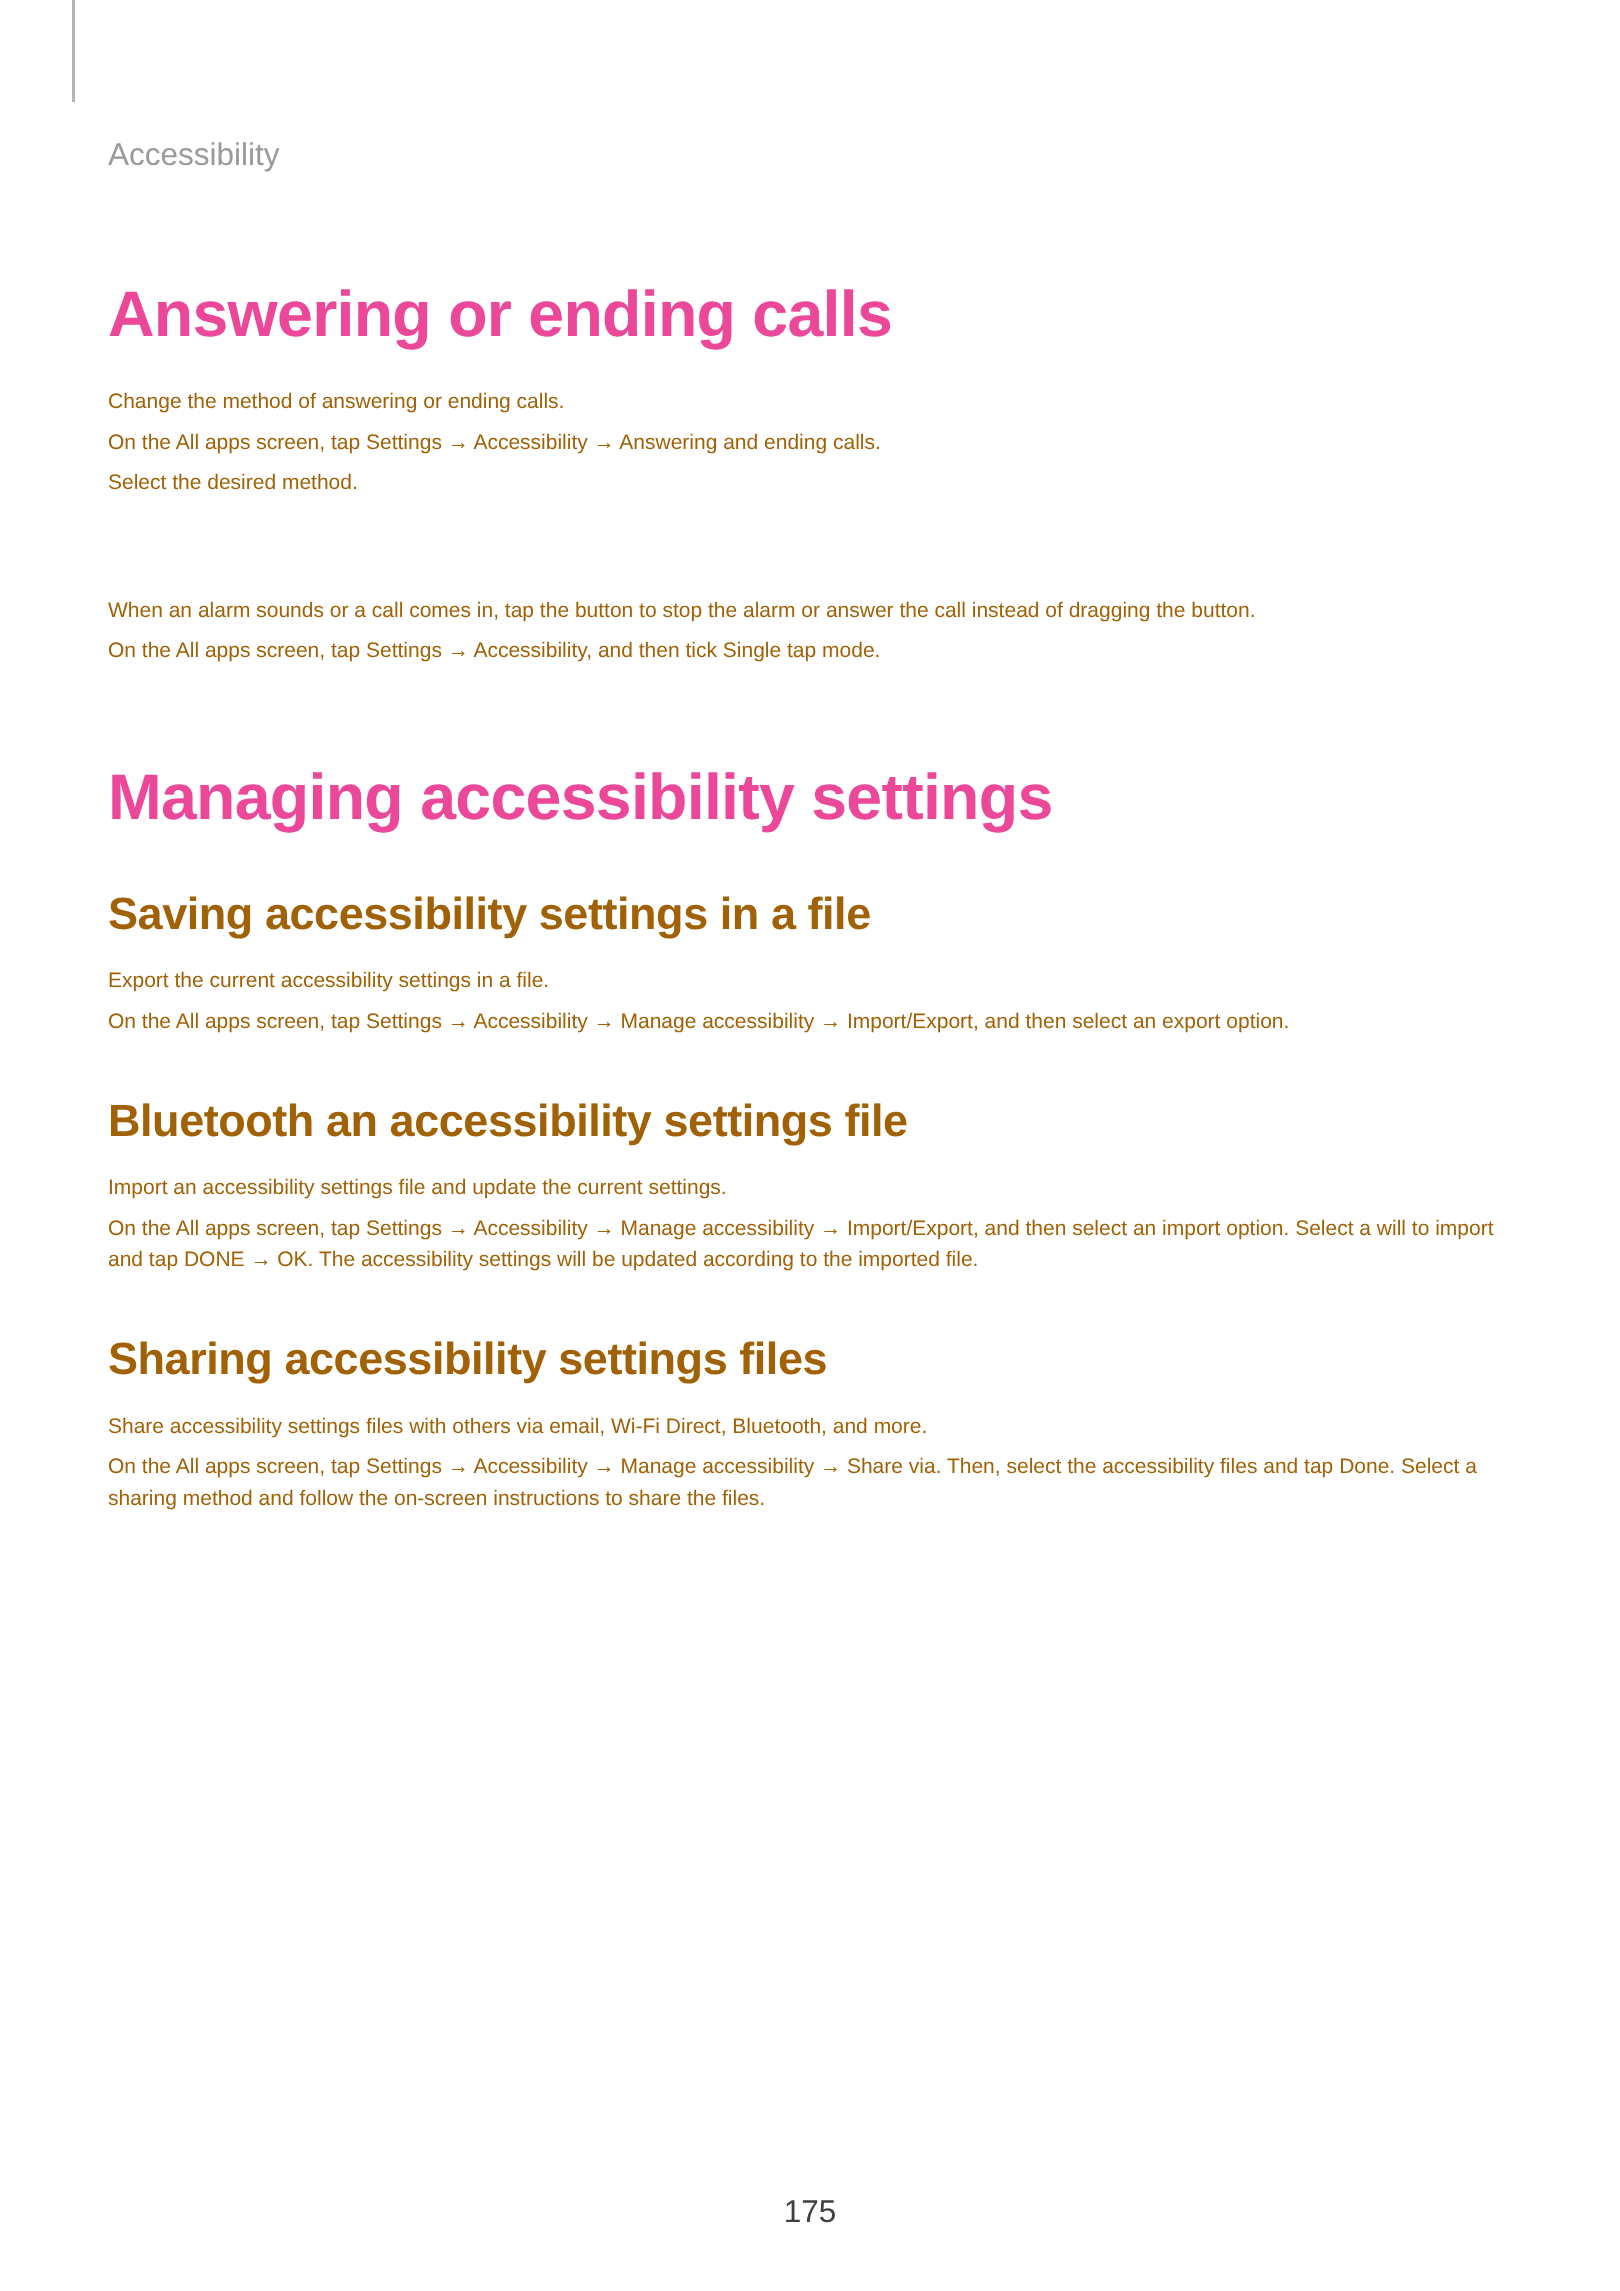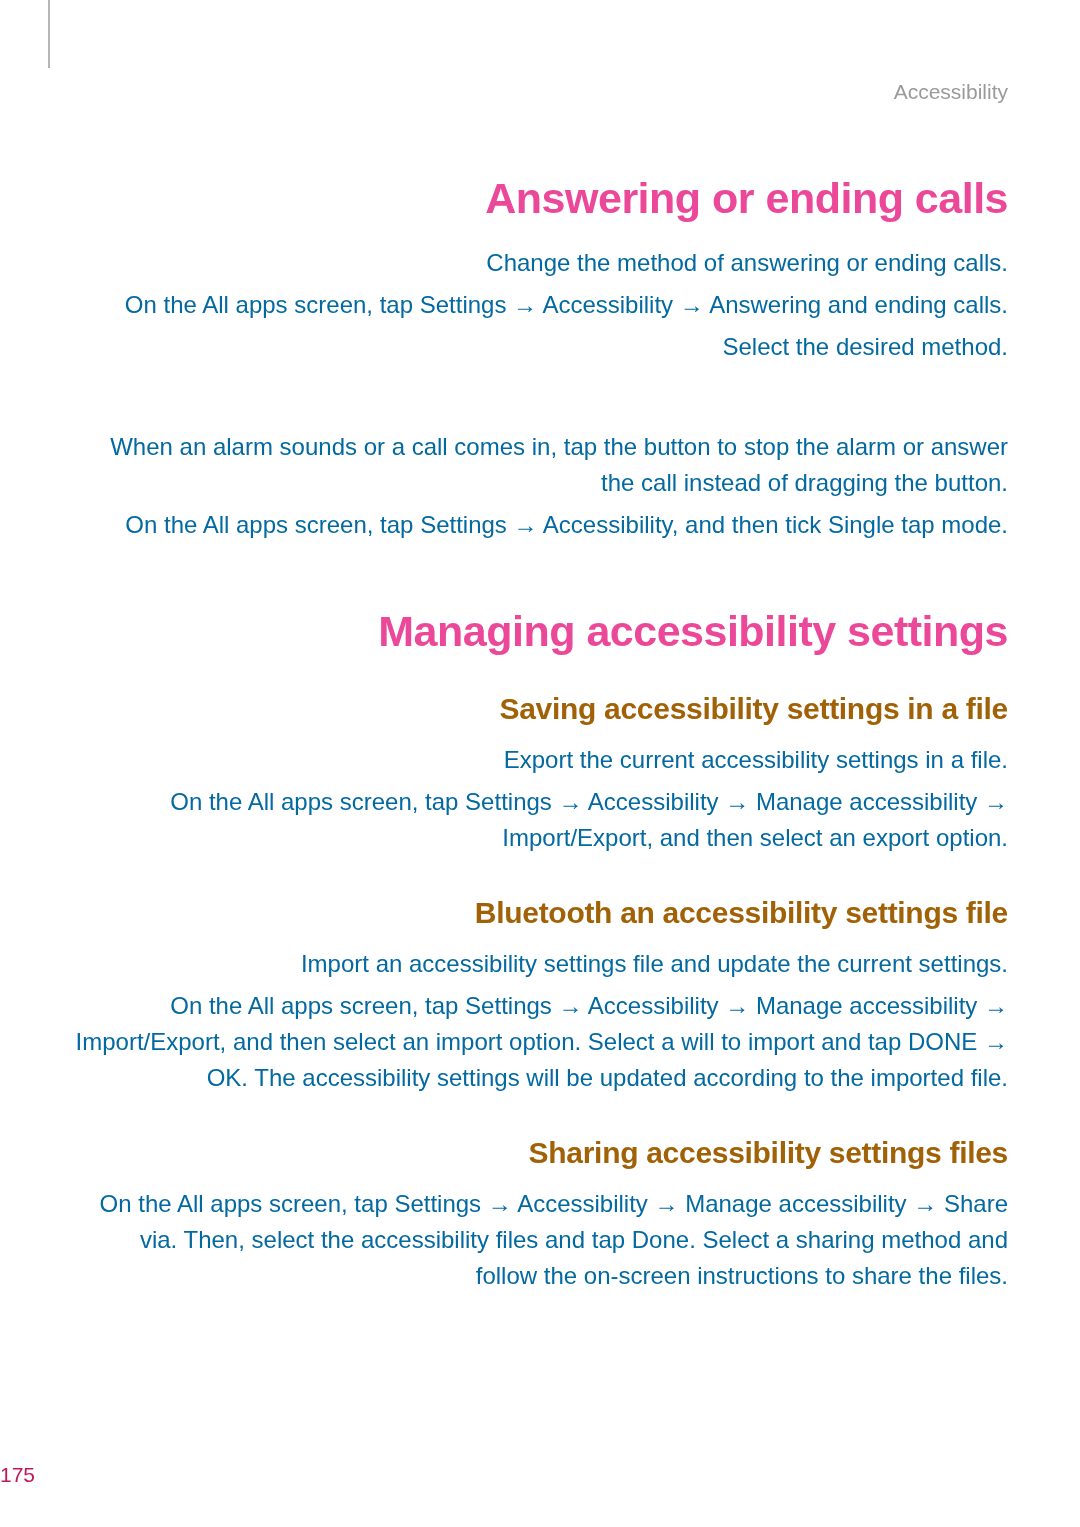--- a/index.html
+++ b/index.html
@@ -5,22 +5,21 @@
   * { margin: 0; padding: 0; box-sizing: border-box; }
   body {
     font-family: -apple-system, "Helvetica Neue", Arial, sans-serif;
     width: 1080px;
     height: 1527px;
     background: #fff;
     color: #222;
     position: relative;
   }
   .page {
-    padding: 48px 72px 0 72px;
-    text-align: right;
+    padding: 60px 72px 0 72px;
   }
   .header-line {
     position: absolute;
     left: 48px;
     top: 0;
     width: 2px;
     height: 68px;
     background: #b5b5b5;
   }
   .breadcrumb {
@@ -42,38 +41,39 @@
     margin-bottom: 22px;
   }
   h2 {
     color: #a16207;
     font-weight: 700;
     font-size: 30px;
     letter-spacing: -0.3px;
     margin-bottom: 16px;
   }
   p {
-    font-size: 24px;
+    font-size: 14px;
     line-height: 1.5;
-    color: #0369a1;
+    color: #a16207;
     margin-bottom: 6px;
     font-weight: 400;
   }
   .section {
     margin-bottom: 64px;
   }
   .subsection {
     margin-bottom: 40px;
   }
   .page-number {
     position: absolute;
     bottom: 40px;
     left: 0;
     right: 0;
-    color: #be185d;
+    text-align: center;
+    color: #404040;
     font-size: 21px;
   }
   b { font-weight: 400; }
 </style>
 </head>
 <body>
 
 <div class="header-line"></div>
 
 <div class="page">
@@ -111,20 +111,21 @@
       <div class="subsection">
         <h2>Bluetooth an accessibility settings file</h2>
         <p>Import an accessibility settings file and update the current settings.</p>
         <p>
           <span>On the All apps screen, tap </span><b>Settings</b><span> → </span><b>Accessibility</b><span> → </span><b>Manage accessibility</b><span> → </span><b>Import/Export</b><span>, and then select an import option. Select a will to import and tap </span><b>DONE</b><span> → </span><b>OK</b><span>. The accessibility settings will be updated according to the imported file.</span>
         </p>
       </div>
 
       <div class="subsection">
         <h2>Sharing accessibility settings files</h2>
+        <p>Share accessibility settings files with others via email, Wi-Fi Direct, Bluetooth, and more.</p>
         <p>
           <span>On the All apps screen, tap </span><b>Settings</b><span> → </span><b>Accessibility</b><span> → </span><b>Manage accessibility</b><span> → </span><b>Share via</b><span>. Then, select the accessibility files and tap </span><b>Done</b><span>. Select a sharing method and follow the on-screen instructions to share the files.</span>
         </p>
       </div>
 
     </div>
   </div>
 </div>
 
 <div class="page-number">175</div>

